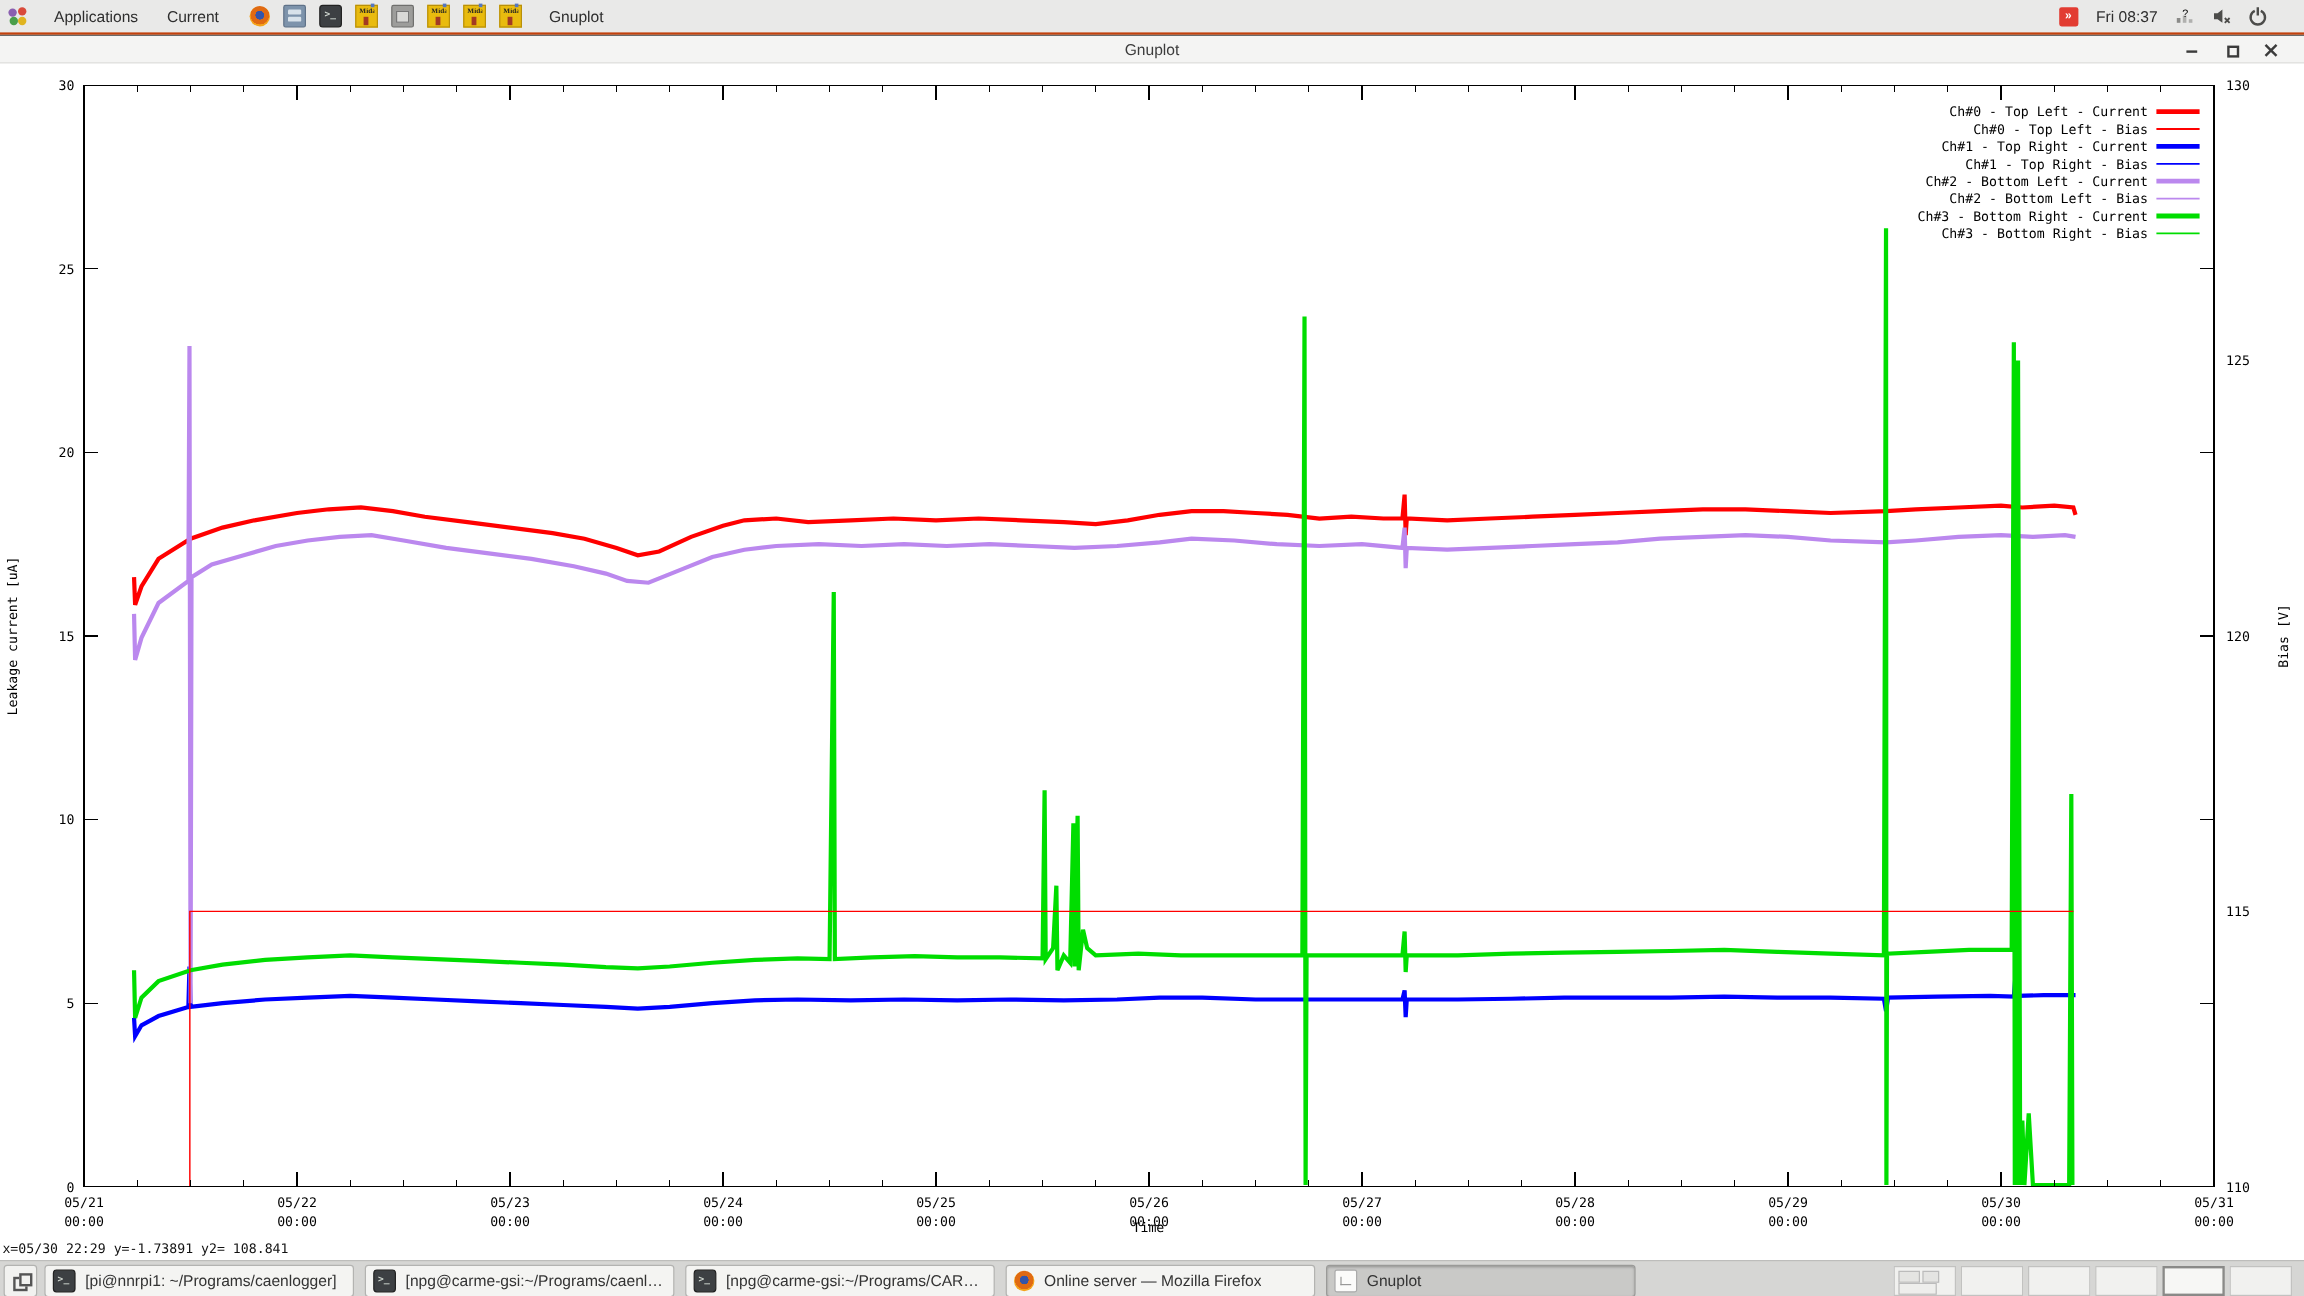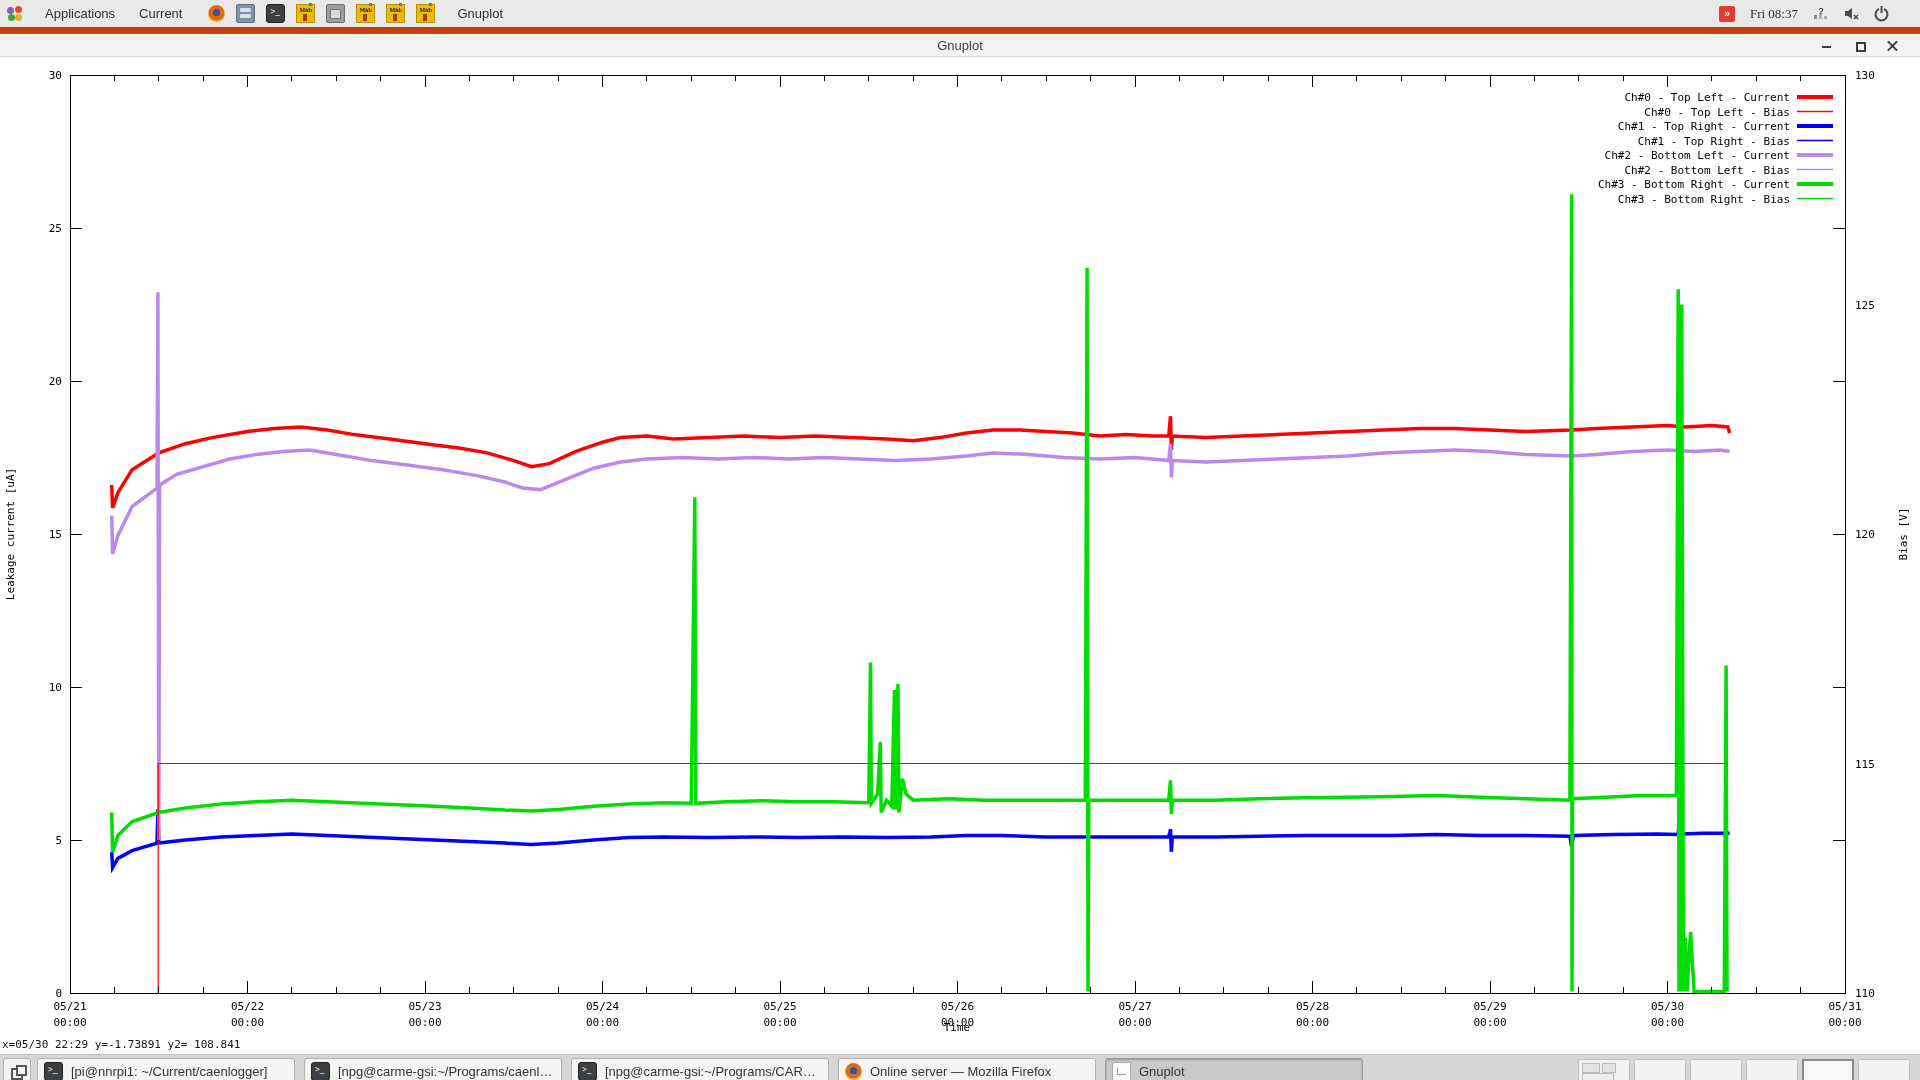--- a/index.html
+++ b/index.html
@@ -1,18 +1,18 @@
 <!DOCTYPE html>
 <html><head>
 <meta charset="utf-8">
 <style>
   html,body{margin:0;padding:0;width:1920px;height:1080px;overflow:hidden;
     font-family:"Liberation Sans",sans-serif;background:#fff;}
   
-  .panel{height:27px;background:#e9e9e8;border-bottom:6px solid #c2410c;
+  .panel{height:27px;background:#e9e9e8;border-bottom:2px solid #c2410c;
     display:flex;justify-content:space-between;align-items:center;font-size:13px;color:#2e2e2e;}
   .panel-left,.panel-right{display:flex;align-items:center;height:100%;}
   .logo{width:16px;height:16px;margin:0 10px 0 7px;position:relative;display:inline-block;}
   .logo i{position:absolute;width:7px;height:7px;border-radius:50%;}
   .logo i:nth-child(1){left:0;top:1px;background:#8a5fb0;}
   .logo i:nth-child(2){left:8px;top:0;background:#d94a3a;}
   .logo i:nth-child(3){left:1px;top:8px;background:#4a9e4a;}
   .logo i:nth-child(4){left:8px;top:8px;background:#e0b420;}
   .menu{padding:0 12px;height:27px;line-height:27px;display:inline-block;cursor:default;}
   .launchers{display:flex;align-items:center;gap:11px;margin-left:14px;}
@@ -26,21 +26,21 @@
   .midas{background:#e9bb0e;border:1px solid #b8900a;position:relative;}
   .midas em{position:absolute;top:2px;left:2px;right:2px;height:6px;font:bold 6px "Liberation Serif",serif;font-style:normal;color:#222;overflow:hidden;}
   .midas i{position:absolute;bottom:1px;left:6px;width:4px;height:7px;background:#a23a24;}
   .midas u{position:absolute;top:-2px;right:2px;width:3px;height:3px;background:#5577c0;}
   .shot{background:#9d9d9b;border:1px solid #6f6f6d;border-radius:2px;}
   .shot i{position:absolute;left:3px;top:4px;right:3px;bottom:3px;background:#d9d9d7;border:1px solid #777;}
   .app-label{margin-left:22px;}
   .panel-right{gap:13px;padding-right:30px;}
   .notif{width:16px;height:16px;background:#e23c32;border-radius:2px;color:#fff;
     font:bold 10px "Liberation Sans",sans-serif;text-align:center;line-height:15px;display:inline-block;}
-  .clock{margin:0 2px;font-family:Liberation Serif, serif;}
+  .clock{margin:0 2px;}
   .sicon{display:inline-block;position:relative;width:17px;height:17px;}
   
   .window{height:1020px;border-top:1px solid #6a6a6a;}
   .titlebar{height:22px;background:#f4f4f3;border-bottom:1px solid #d8d8d6;position:relative;
     display:flex;align-items:center;justify-content:center;font-size:13px;color:#3c3c3c;}
   .controls{position:absolute;right:22px;top:0;height:22px;display:flex;align-items:center;gap:22px;}
   .ctl{width:11px;height:11px;position:relative;display:inline-block;cursor:default;}
   .minbar{position:absolute;left:1px;right:1px;bottom:3px;height:2px;background:#3b3b3b;}
   .maxbox{position:absolute;left:2px;top:2px;width:6px;height:6px;border:2px solid #3b3b3b;}
   .clx1,.clx2{position:absolute;left:-1px;top:5px;width:13px;height:2px;background:#3b3b3b;}
@@ -327,21 +327,21 @@
 <div class="taskbar">
   <button class="showdesk">
       <i></i>
       <u></u>
     </button>
   <div class="taskbuttons" id="taskbuttons">
       <button class="tbtn">
         <span class="licon term">
           <i>&gt;_</i>
         </span>
-        <span class="tlabel">[pi@nnrpi1: ~/Current/caenlogger]</span>
+        <span class="tlabel">[pi@nnrpi1: ~/Programs/caenlogger]</span>
       </button>
       <button class="tbtn">
         <span class="licon term">
           <i>&gt;_</i>
         </span>
         <span class="tlabel">[npg@carme-gsi:~/Programs/caenlo...</span>
       </button>
       <button class="tbtn">
         <span class="licon term">
           <i>&gt;_</i>

